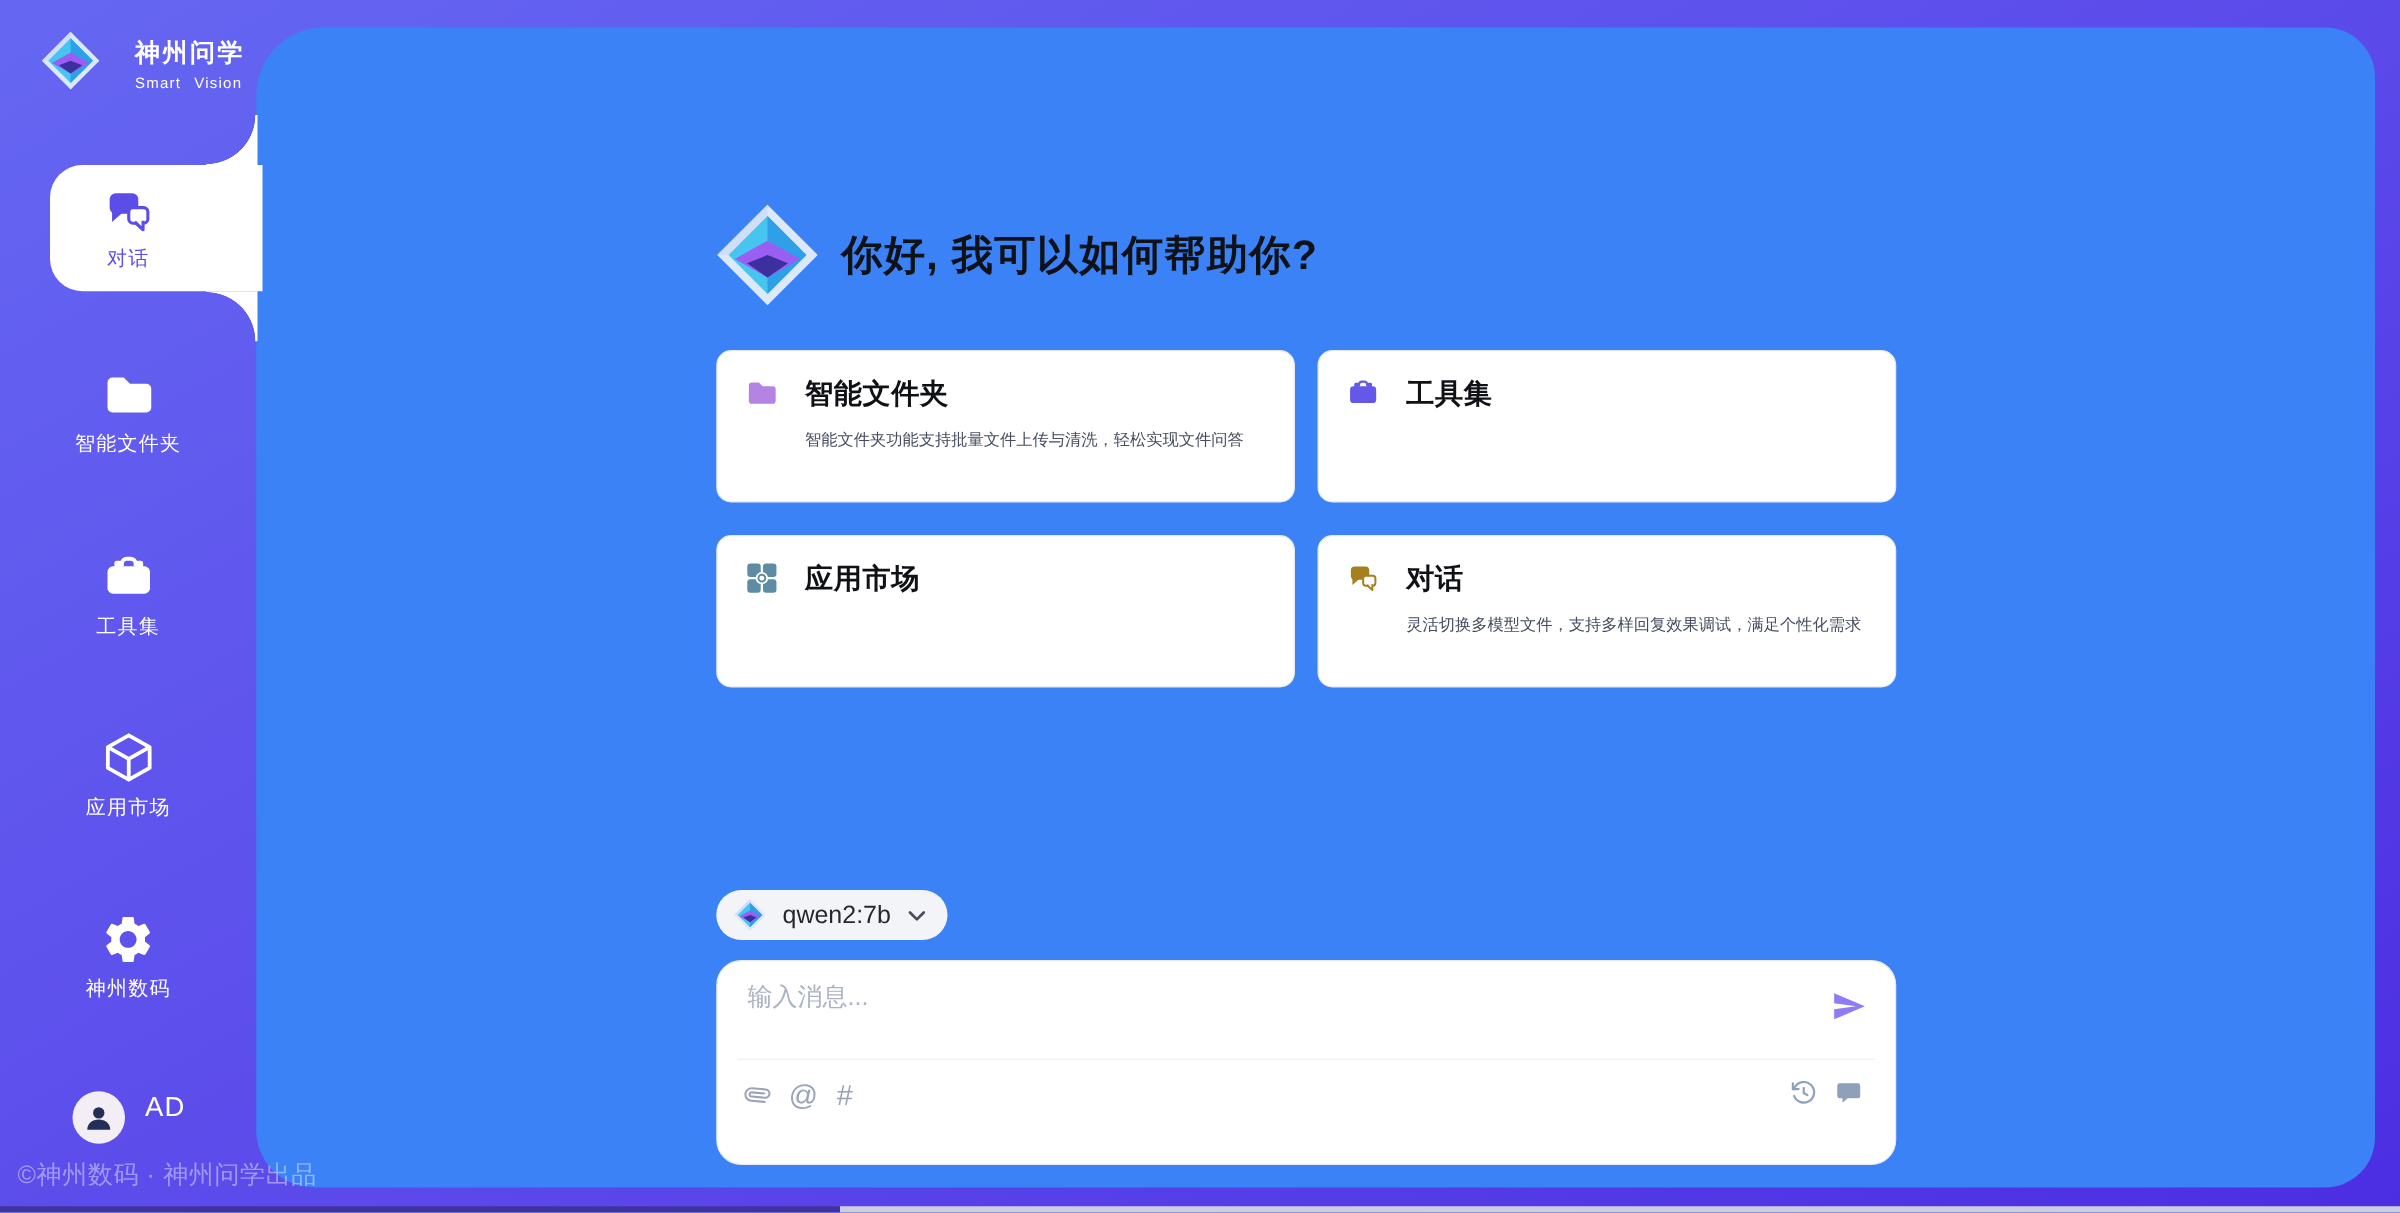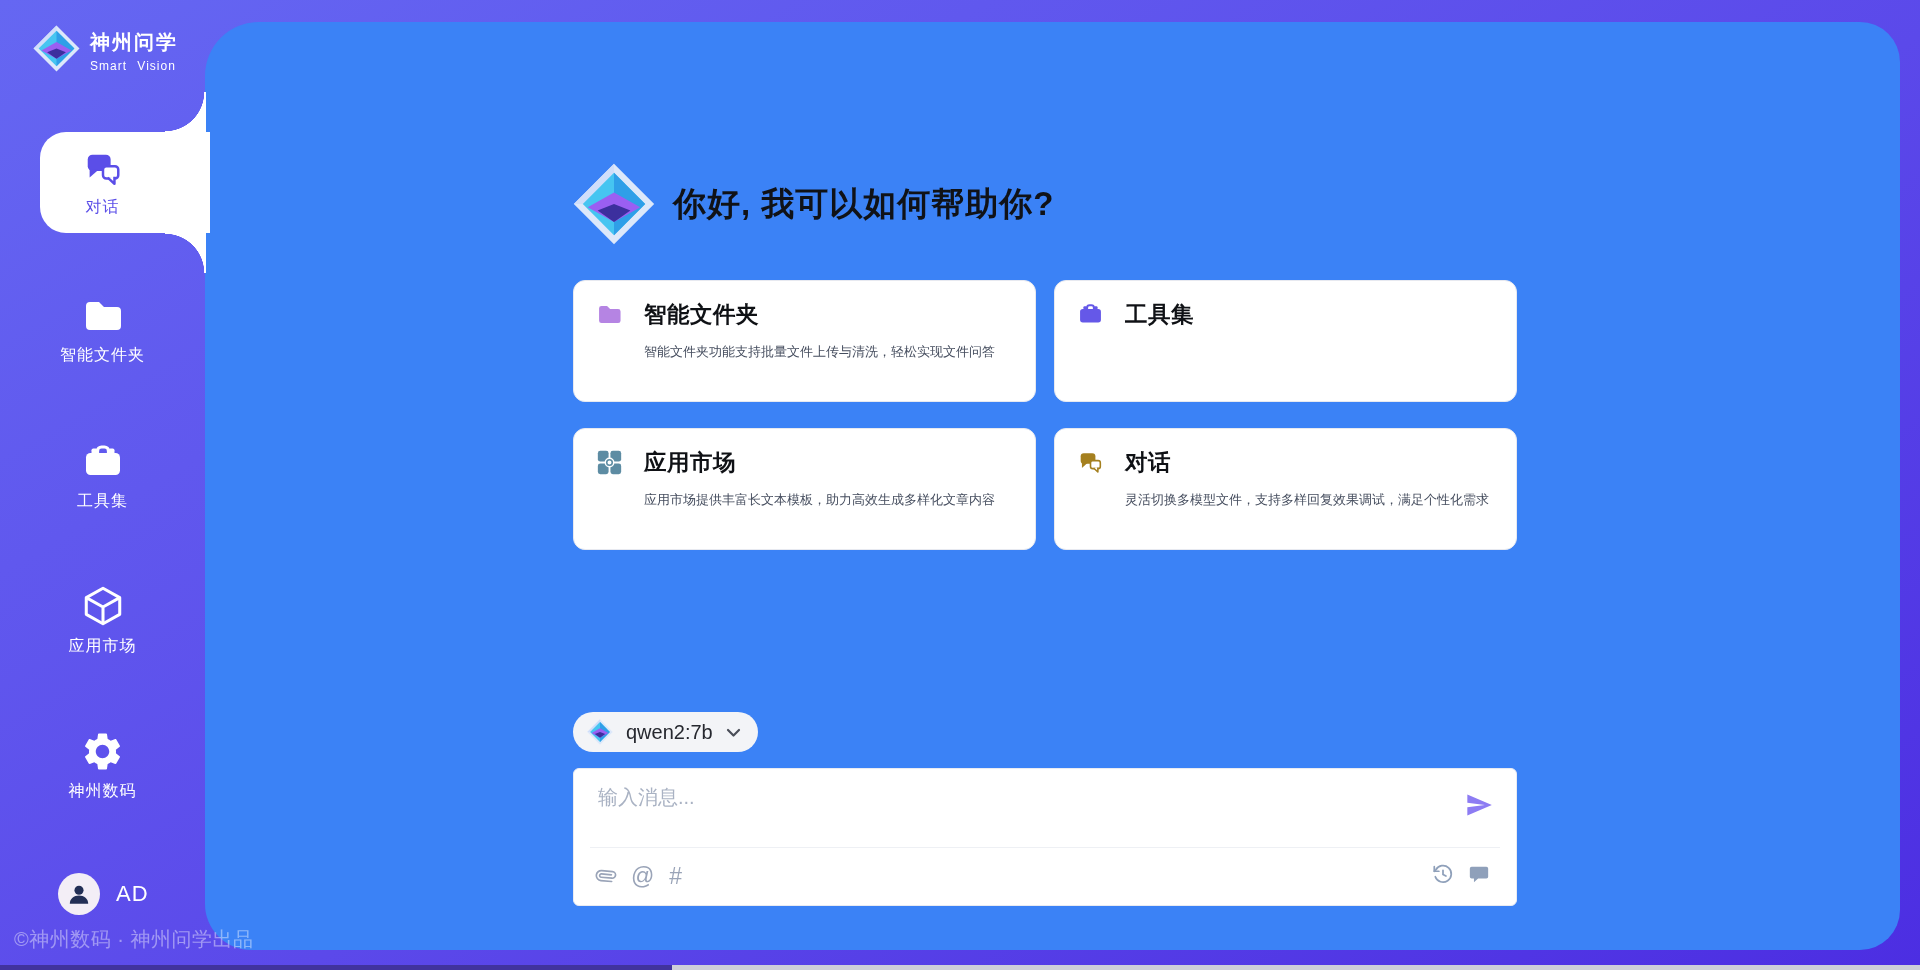--- a/index.html
+++ b/index.html
@@ -11,39 +11,39 @@
   }
   
   .bottom-strip{position:absolute;left:0;bottom:0;width:100%;height:5px;
     background:linear-gradient(90deg,#41339e 0 35%,#cdced9 35% 100%);z-index:6;}
 
   
   .main{position:absolute;left:205px;top:22px;width:1695px;height:928px;background:#3b82f6;
     border-radius:54px 40px 40px 46px;z-index:1;padding-left:30px;}
 
   
-  .brand{position:absolute;left:33px;top:25px;display:flex;align-items:flex-start;gap:10px;z-index:3;}
+  .brand{position:absolute;left:33px;top:25px;display:flex;align-items:flex-start;gap:28px;z-index:3;}
   .brand .logo{width:47px;height:47px;}
   .brand-text{padding-top:4px;}
   .brand-name{color:#fff;font-size:20px;font-weight:700;letter-spacing:2px;}
   .brand-sub{color:#fff;font-size:12px;letter-spacing:1px;word-spacing:6px;margin-top:3px;}
 
   .active-tab{position:absolute;left:40px;top:132px;width:170px;height:101px;background:#fff;
     border-radius:26px 0 0 26px;z-index:2;}
   .fillet{position:absolute;left:165px;width:41px;height:40px;z-index:2;}
   .fillet.top{top:92px;background:radial-gradient(circle 40px at 0 0,rgba(0,0,0,0) 0 39px,#fff 39.5px);}
   .fillet.bottom{top:233px;background:radial-gradient(circle 40px at 0 100%,rgba(0,0,0,0) 0 39px,#fff 39.5px);}
 
   .nav-item{position:absolute;left:0;width:205px;display:flex;flex-direction:column;align-items:center;
     gap:7px;z-index:3;cursor:pointer;color:#fff;--icon-bg:#5e50ea;}
   .nav-item .nav-label{font-size:16px;letter-spacing:1px;}
   .nav-item.active{color:#5b4ee8;--icon-bg:#ffffff;}
   .ni-0{top:148px;} .ni-1{top:294px;} .ni-2{top:440px;} .ni-3{top:583px;} .ni-4{top:729px;}
 
-  .user{position:absolute;left:58px;top:873px;display:flex;align-items:center;gap:16px;z-index:3;cursor:pointer;}
+  .user{position:absolute;left:58px;top:873px;display:flex;align-items:flex-start;gap:16px;z-index:3;cursor:pointer;}
   .avatar{width:42px;height:42px;border-radius:50%;background:#f3eef6;display:flex;align-items:center;justify-content:center;color:#232f55;}
   .user-name{color:#fff;font-size:22px;font-weight:500;letter-spacing:1px;}
   .side-footer{position:absolute;left:14px;top:926px;color:rgba(255,255,255,.42);font-size:20px;letter-spacing:.5px;z-index:3;}
 
   
   .greeting{position:absolute;left:368px;top:141px;display:flex;align-items:center;gap:18px;}
   .greeting .logo{width:82px;height:82px;}
   .greeting h1{font-size:33px;font-weight:700;color:#101217;letter-spacing:1px;}
 
   .cards{position:absolute;left:368px;top:258px;width:944px;display:grid;
@@ -53,22 +53,22 @@
   .card-head .cicon{width:27px;height:27px;flex:0 0 auto;--icon-bg:#fff;}
   .card-title{font-size:22.5px;font-weight:700;color:#0f1115;letter-spacing:.5px;}
   .card-desc{margin:7px 0 0 48px;font-size:13px;line-height:29px;color:#454d5e;}
 
   .model-pill{position:absolute;left:368px;top:690px;height:40px;display:inline-flex;align-items:center;
     gap:13px;padding:0 17px 0 14px;background:#f3f4f7;border-radius:20px;cursor:pointer;}
   .model-pill .logo{width:26px;height:26px;}
   .model-label{font-size:20px;color:#26282f;}
   .model-chevron{margin-top:2px;}
 
-  .composer{position:absolute;left:368px;top:746px;width:944px;height:138px;background:#fff;
-    border:1.5px solid #e9ebf2;border-radius:6px;text-decoration:underline;}
+  .composer{position:absolute;left:368px;top:746px;width:944px;height:164px;background:#fff;
+    border:1.5px solid #e9ebf2;border-radius:20px;text-decoration:underline;}
   .composer textarea{position:absolute;left:24px;top:15px;width:800px;height:58px;border:none;outline:none;
     resize:none;font-family:inherit;font-size:20px;color:#333;background:transparent;}
   .composer textarea::placeholder{color:#a9b2c3;}
   .send-btn{position:absolute;right:22px;top:22px;width:30px;height:30px;border:none;background:transparent;
     cursor:pointer;color:#8d7cf3;padding:0;}
   .composer-divider{position:absolute;left:16px;right:16px;top:78px;height:1px;background:#eef0f4;}
   .tool-row{position:absolute;left:22px;top:92px;display:flex;align-items:center;gap:15px;color:#9aa4b8;}
   .tool-row .glyph{font-size:23px;line-height:30px;}
   .tool-row-right{position:absolute;right:26px;top:94px;display:flex;align-items:center;gap:14px;color:#8fa0ba;}
   .icon-btn{background:none;border:none;padding:0;cursor:pointer;color:inherit;display:flex;align-items:center;}
@@ -163,21 +163,20 @@
         <div class="card-title">工具集</div>
       </div>
     </div>
     <div class="card">
       <div class="card-head">
         <svg class="cicon" style="color: rgb(93, 140, 163);">
             <use href="#sym-apps"></use>
           </svg>
         <div class="card-title">应用市场</div>
       </div>
-      <div class="card-desc">应用市场提供丰富长文本模板，助力高效生成多样化文章内容</div>
     </div>
     <div class="card">
       <div class="card-head">
         <svg class="cicon" style="color: rgb(165, 128, 31);">
             <use href="#sym-chat2"></use>
           </svg>
         <div class="card-title">对话</div>
       </div>
       <div class="card-desc">灵活切换多模型文件，支持多样回复效果调试，满足个性化需求</div>
     </div>

